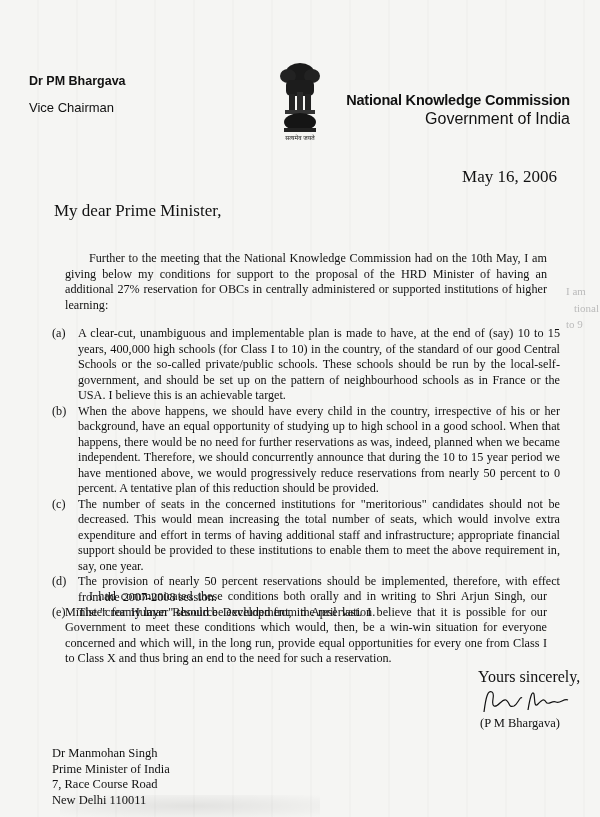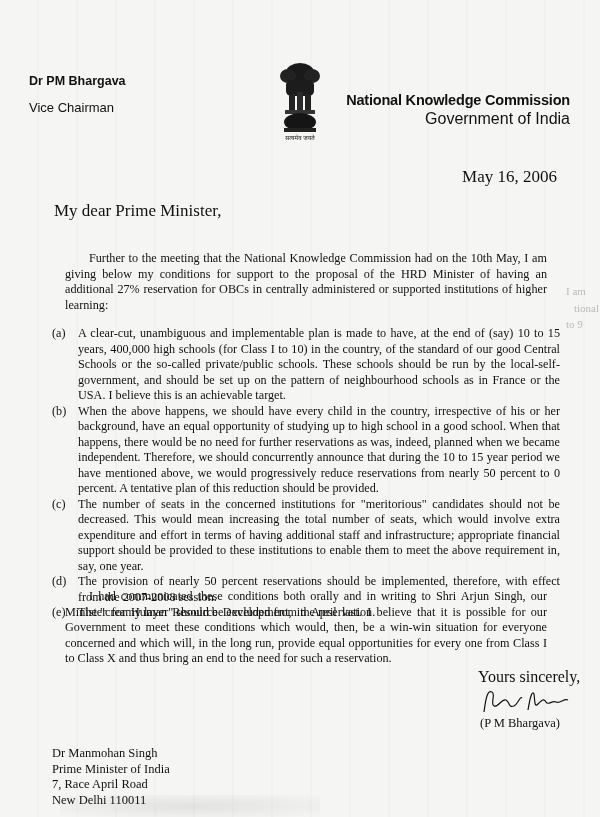--- a/index.html
+++ b/index.html
@@ -106,21 +106,21 @@
     <svg width="90" height="32" viewBox="0 0 90 32">
       <path d="M4 26 C6 10, 8 4, 12 6 C16 8, 10 18, 14 20 C18 22, 22 12, 26 14 C30 16, 28 22, 34 20 C38 18, 40 10, 42 12" fill="none" stroke="#111" stroke-width="1.2"></path>
       <path d="M48 24 C50 12, 52 4, 54 8 C55 14, 54 22, 58 18 C62 14, 64 12, 66 16 C68 20, 72 14, 76 16 C80 18, 84 12, 88 14" fill="none" stroke="#111" stroke-width="1.2"></path>
     </svg>
   </div>
   <div class="abs signer">(P M Bhargava)</div>
 
   <div class="abs addressee">
     <div>Dr Manmohan Singh</div>
     <div>Prime Minister of India</div>
-    <div>7, Race April Road</div>
+    <div>7, Race Course Road</div>
     <div>New Delhi 110011</div>
   </div>
 
   <div class="abs bleed" style="top:285px;font-family:Liberation Serif, serif;">I am</div>
   <div class="abs bleed" style="top:302px;margin-left:8px;">tional</div>
   <div class="abs bleed" style="top:318px;">to 9</div>
 
   <div class="abs smudge"></div>
 </div>
 

